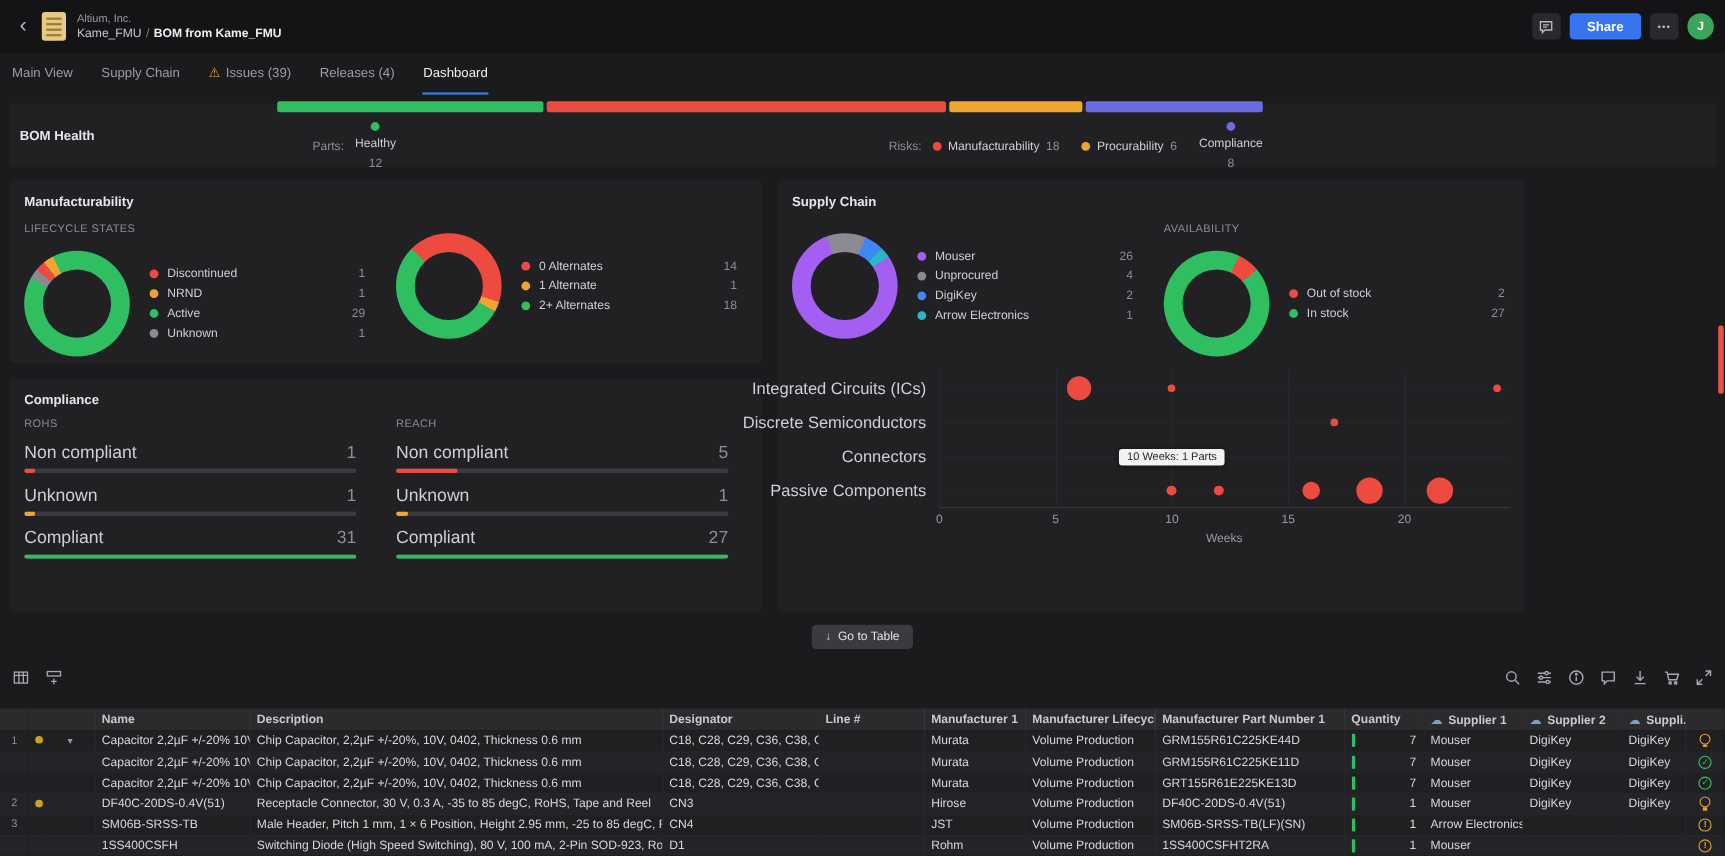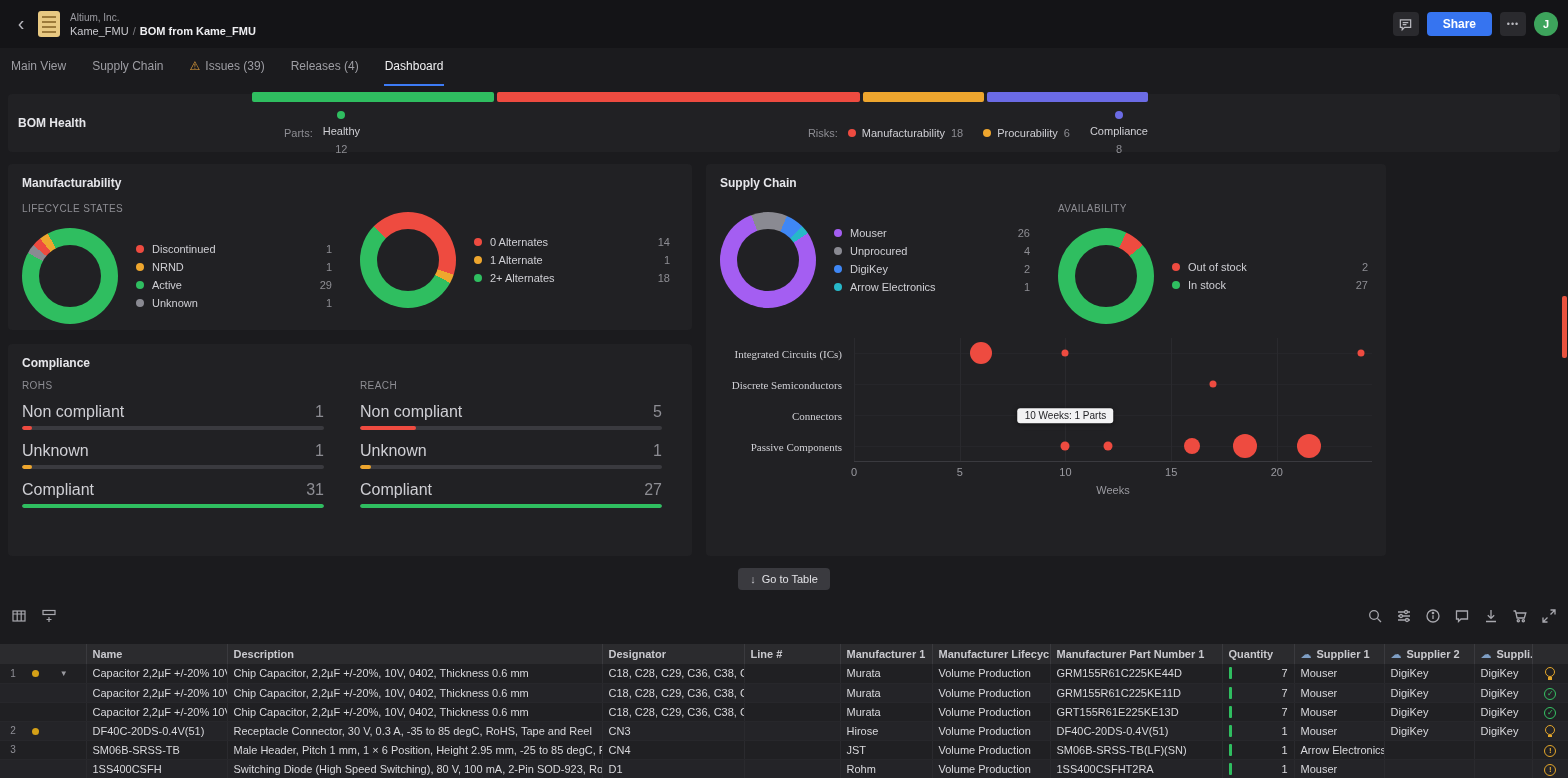--- a/index.html
+++ b/index.html
@@ -81,21 +81,21 @@
   .comp-group .chart-subtitle { margin-bottom:12px; }
   .cbar { margin-bottom:12px; }
   .cbar-top { display:flex; justify-content:flex-start; font-size:16px; color:#cfcfd4; margin-bottom:5px; }
   .cbar-track { height:4px; background:#3a3a3f; border-radius:2px; overflow:hidden; }
   .cbar-fill { height:100%; border-radius:2px; }
 
   
   .leadtime { margin-top:14px; }
   .scatter { display:flex; margin-top:14px; }
   .sc-labels { width:134px; flex:none; }
-  .sc-label { height:31px; display:flex; align-items:center; justify-content:flex-end; padding-right:12px; font-size:11px; color:#cfcfd4; white-space:nowrap;font-family:Liberation Serif, serif; }
+  .sc-label { height:31px; display:flex; align-items:center; justify-content:flex-end; padding-right:12px; font-size:15px; color:#cfcfd4; white-space:nowrap; }
   .sc-plot { position:relative; flex:1; height:124px; border-bottom:1px solid #3a3a3f; }
   .sc-grid { position:absolute; top:0; bottom:0; width:1px; background:#2a2a2e; }
   .sc-hline { position:absolute; left:0; right:0; height:1px; background:#26262a; }
   .sc-pt { position:absolute; border-radius:50%; transform:translate(-50%,-50%); }
   .sc-tick { position:absolute; top:calc(100% + 5px); transform:translateX(-50%); font-size:11px; color:#9a9aa0; }
   .sc-tooltip { position:absolute; transform:translate(-50%,-45%); background:#f2f2f3; color:#1f1f22; font-size:10px;
     padding:2px 7px; border-radius:3px; white-space:nowrap; box-shadow:0 1px 5px rgba(0,0,0,.55); z-index:2; }
   .sc-xlabel { text-align:center; font-size:11px; color:#9a9aa0; margin:22px 0 0 134px; }
 
   

